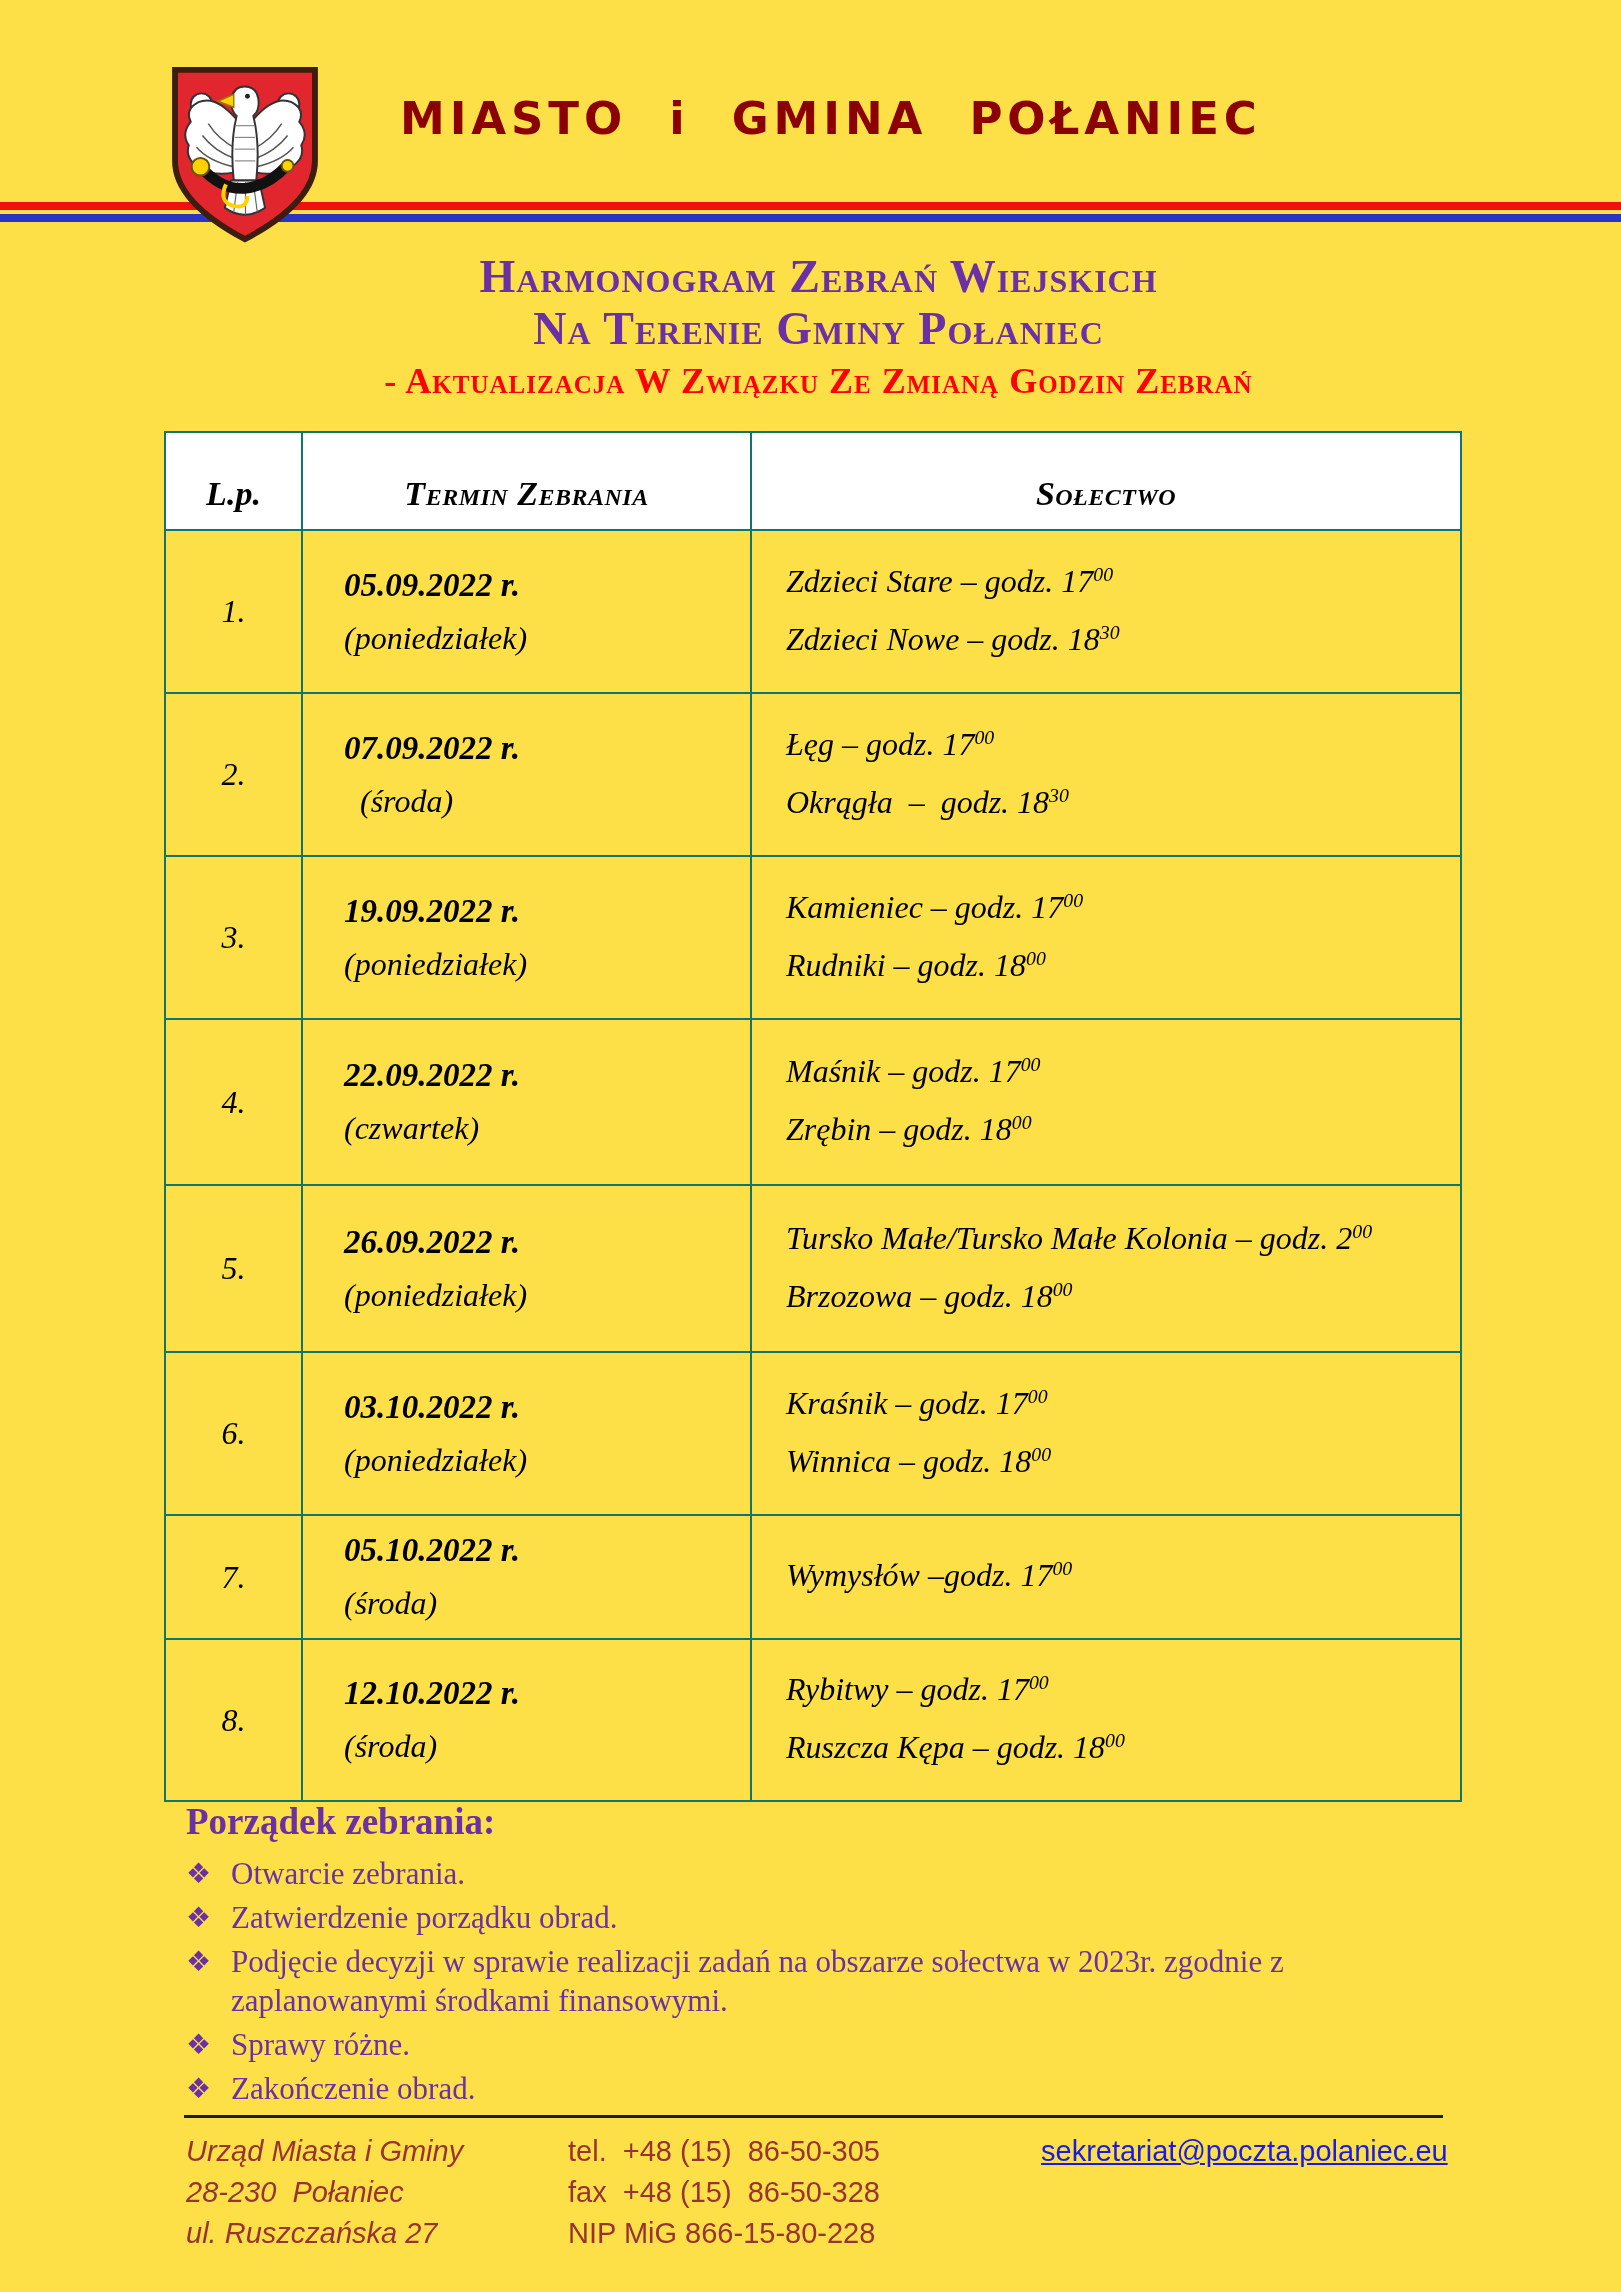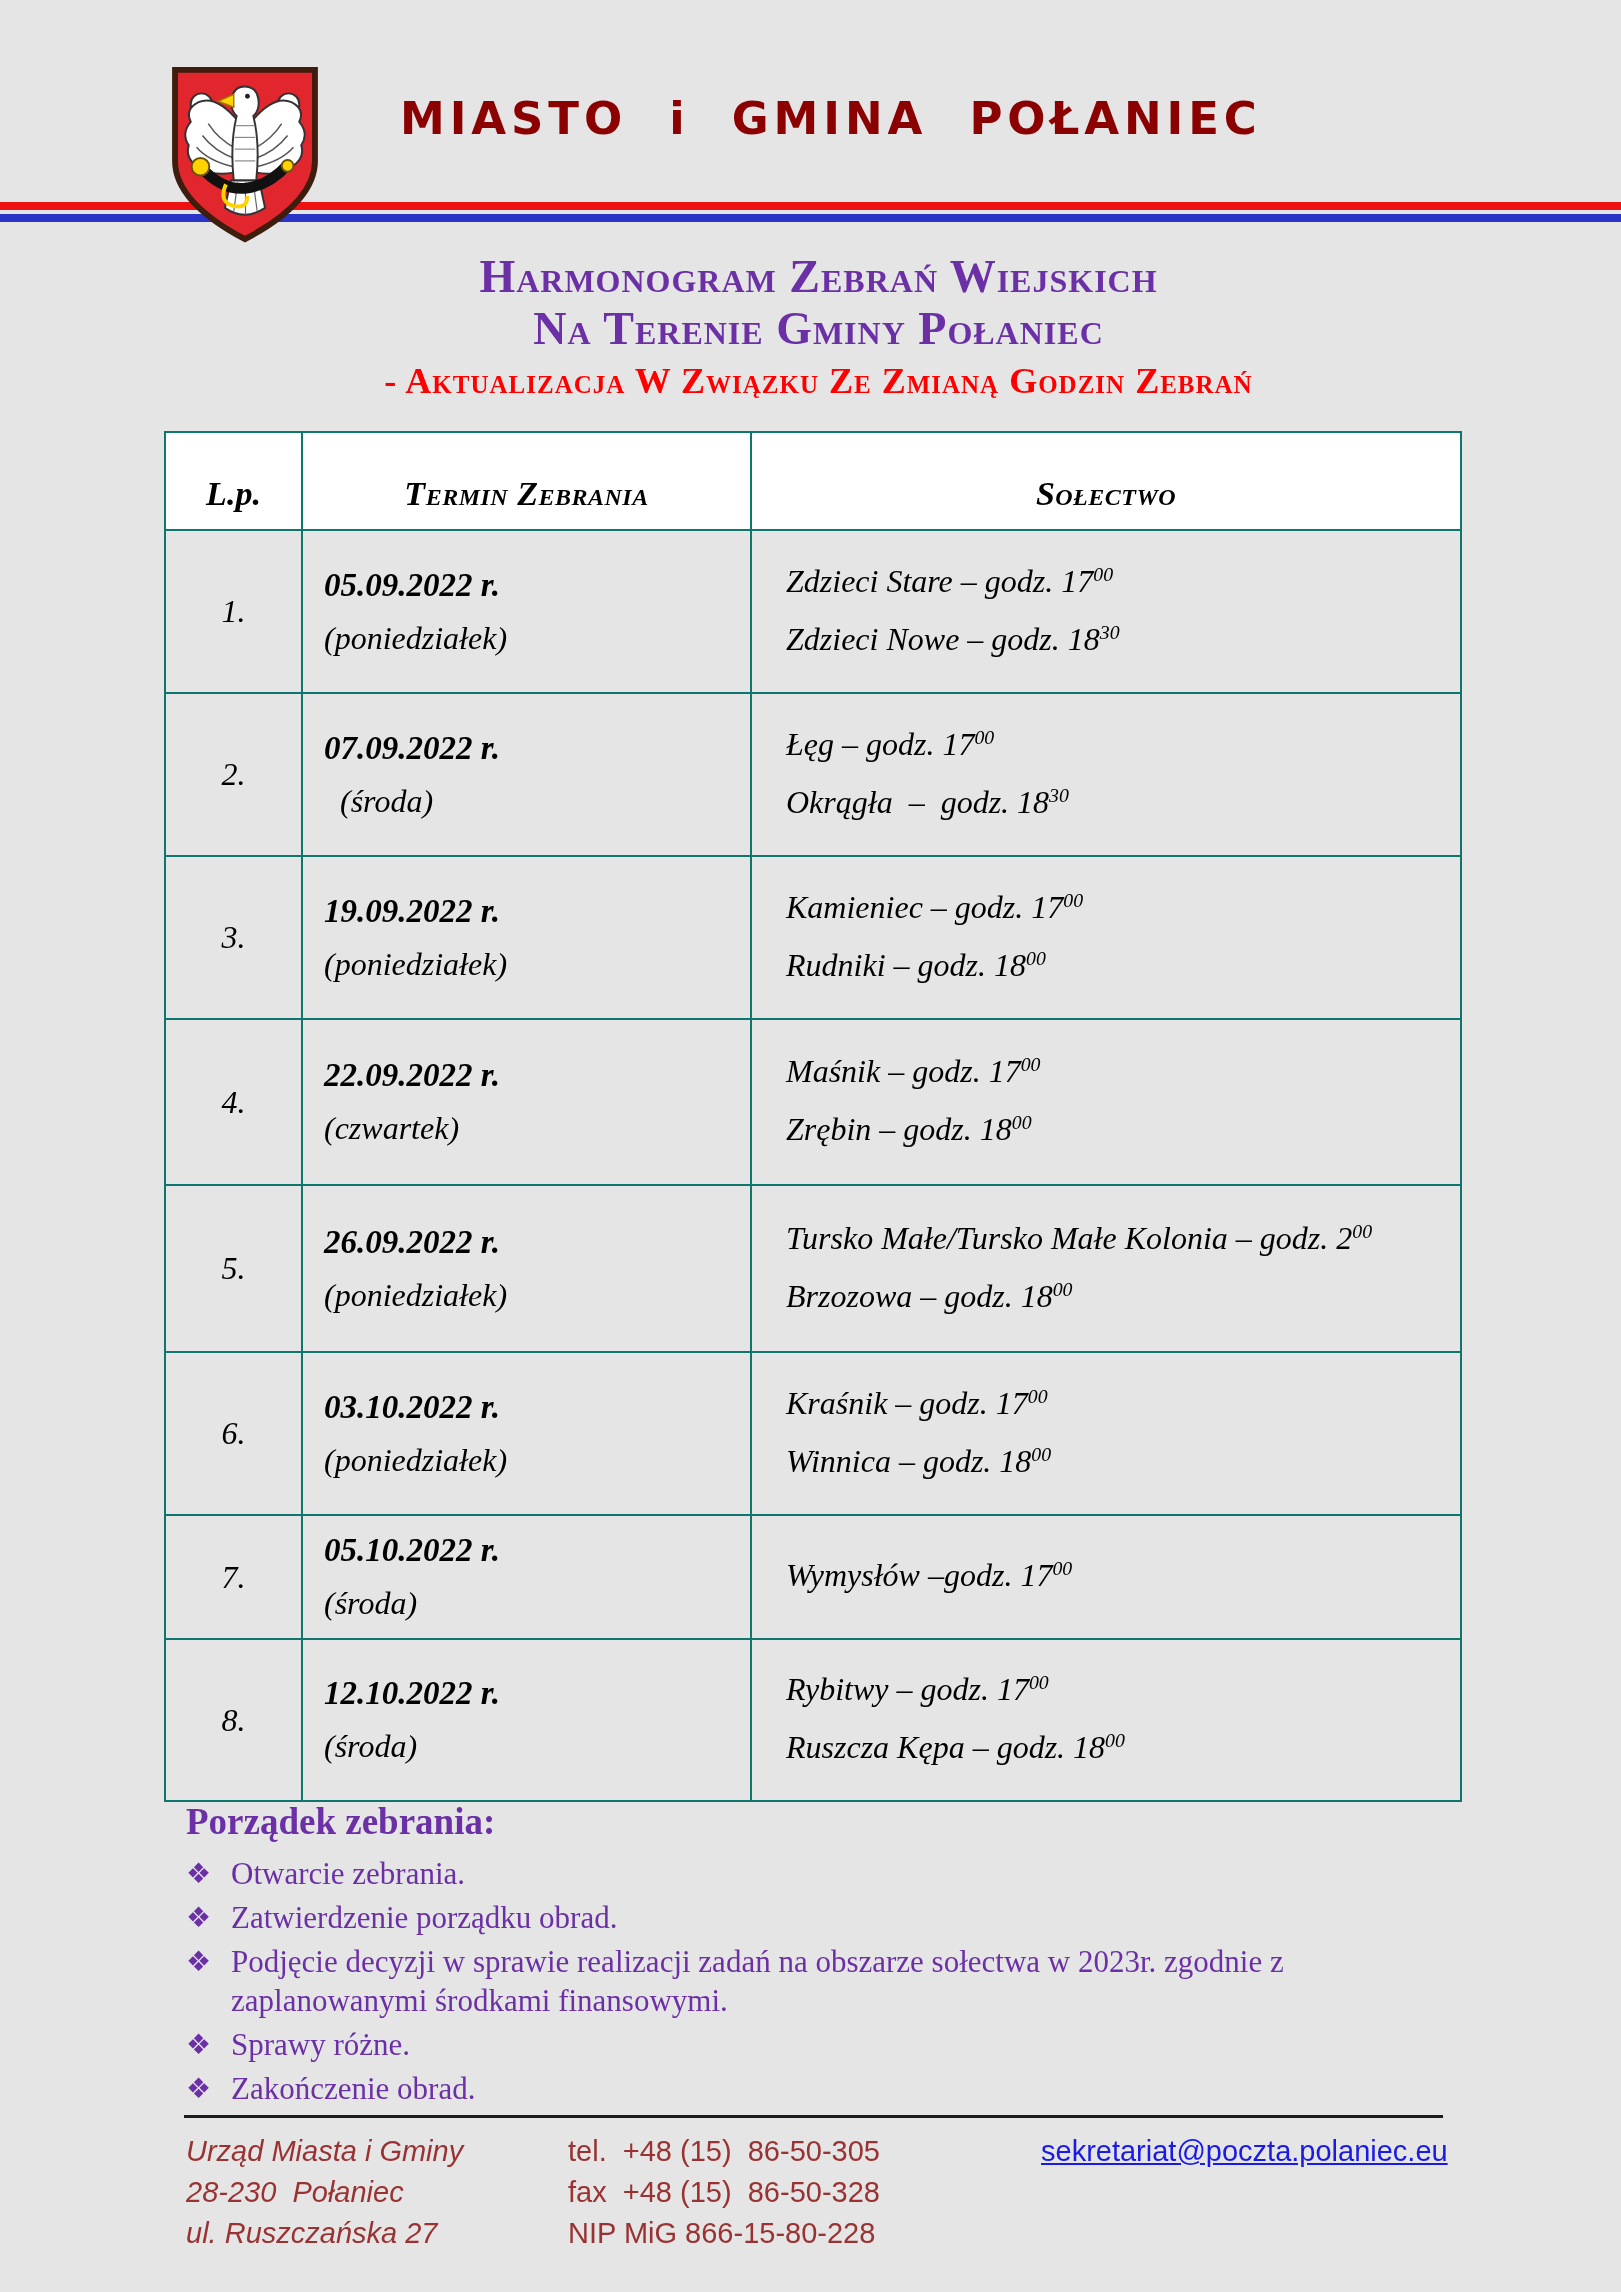--- a/index.html
+++ b/index.html
@@ -1,19 +1,19 @@
 <!DOCTYPE html>
 <html><head>
 <meta charset="utf-8">
 <style>
   html,body{margin:0;padding:0;background:#888;}
   .page{
     position:relative;
     width:1621px;height:2293px;
-    background:#e5e5e5;
+    background:#fde047;
     margin:0 auto;
     font-family:"Liberation Serif", serif;
     color:#000;
     overflow:hidden;
   }
   
   .emblem{position:absolute;left:169px;top:65px;width:152px;height:182px;z-index:3;}
   .org-title{
     position:absolute;left:400px;top:94px;width:1078px;
     font-family:"DejaVu Sans", sans-serif;
@@ -41,21 +41,21 @@
   .sched tbody tr.r5{height:167px;}
   .sched tbody tr.r7{height:124px;}
   .sched tbody tr.r8{height:162px;}
   .sched th{
     font-size:34px;font-weight:bold;text-align:center;
     vertical-align:bottom;padding-bottom:15.7px;background:#fff;
   }
   .sched th.sc{font-variant:small-caps;letter-spacing:0.5px;}
   .sched td{vertical-align:middle;font-size:32px;}
   td.lp{text-align:center;}
-  td.termin{padding-left:21px;}
+  td.termin{padding-left:41px;}
   td.sol{padding-left:34px;margin-top:20px;}
   .date{font-weight:bold;font-size:33px;line-height:53px;}
   .day{font-size:32px;line-height:53px;white-space:pre;}
   .sol-line{line-height:54px;white-space:pre;}
   sup{font-size:0.62em;vertical-align:baseline;position:relative;top:-0.55em;}
   
   .agenda-head{
     position:absolute;left:186px;top:1800px;
     color:#6b2fa6;font-weight:bold;font-size:37px;
   }

